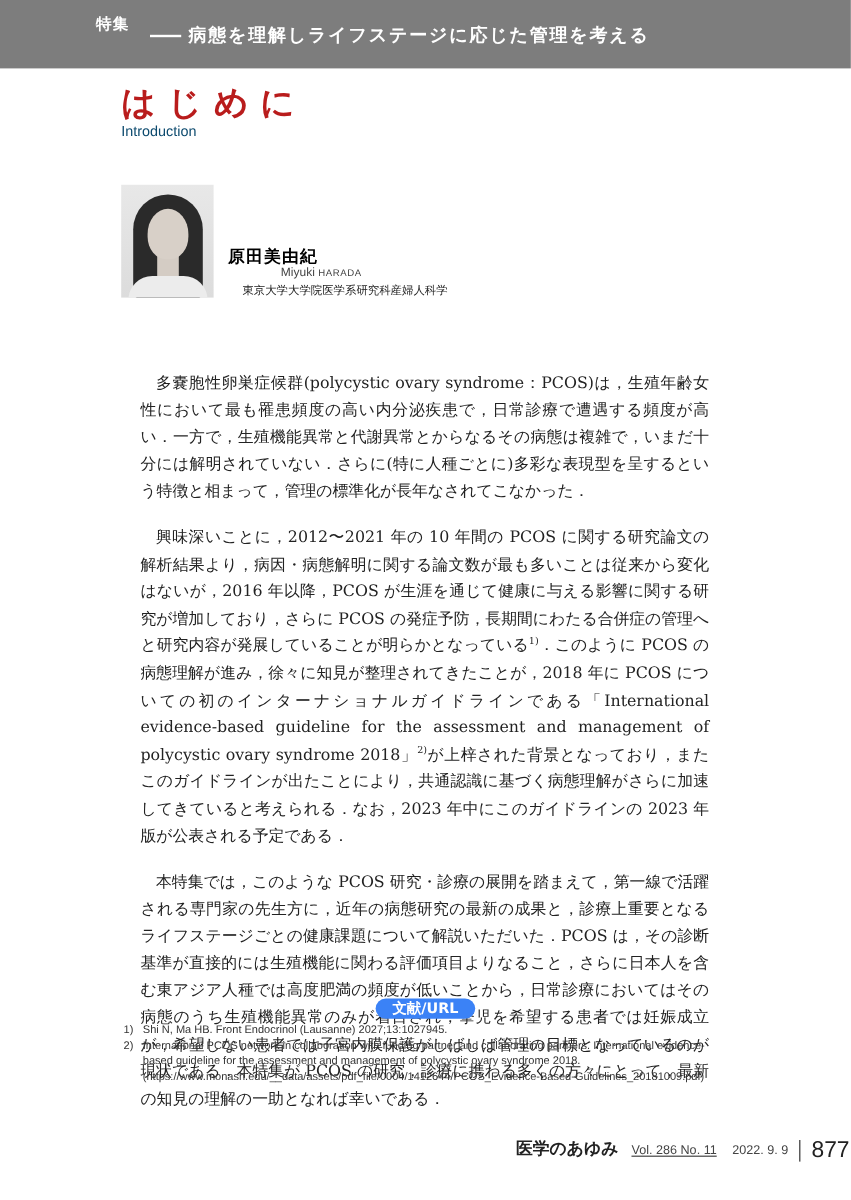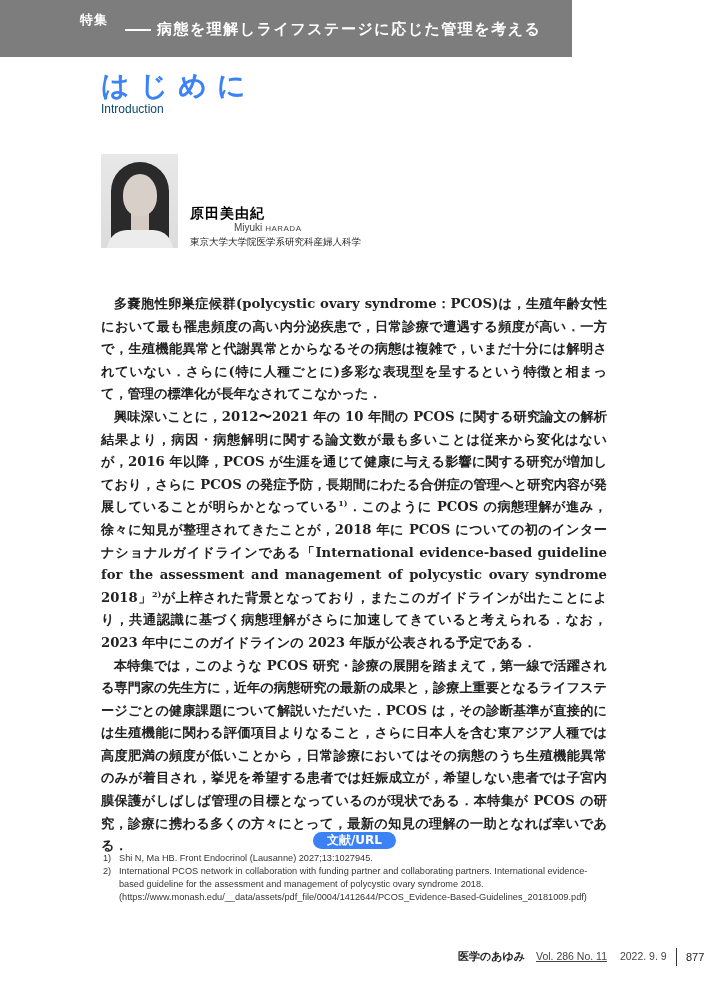--- a/index.html
+++ b/index.html
@@ -1,41 +1,41 @@
 <!DOCTYPE html>
 <html><head>
 <meta charset="utf-8">
 <style>
   html, body { margin:0; padding:0; }
   body {
     width:709px; height:1000px; background:#ffffff; position:relative; overflow:hidden;
     font-family:"DejaVu Serif", "Liberation Serif", serif; color:#222;
   }
   .header-band {
-    position:absolute; left:0; top:0; width:572px; height:57px;
+    position:absolute; left:0; top:0; width:709px; height:57px;
     background:#7d7d7d;
   }
   .header-band .label {
     position:absolute; left:80px; top:11px; font-family:"DejaVu Sans", sans-serif;
     font-size:13px; color:#fff; font-weight:bold; letter-spacing:1px;
   }
   .header-band .title {
     position:absolute; left:140px; top:7px; font-family:"DejaVu Sans", sans-serif;
     font-size:20px; font-weight:bold; color:#fff; letter-spacing:2px; white-space:nowrap;
   }
   .header-band .subtitle {
     position:absolute; left:125px; top:20px; font-family:Liberation Sans, sans-serif;
     font-size:15px; font-weight:bold; color:#fff; letter-spacing:1.5px; white-space:nowrap;
   }
   .header-band .subtitle .dash {
     display:inline-block; width:26px; height:1.5px; background:#fff; vertical-align:middle; margin-right:6px;
   }
   .page-title {
     position:absolute; left:101px; top:67px; font-family:"DejaVu Sans", sans-serif;
-    font-size:28px; font-weight:bold; letter-spacing:10px; color:#3b82f6;
+    font-size:28px; font-weight:bold; letter-spacing:10px; color:#b91c1c;
   }
   .page-subtitle {
     position:absolute; left:101px; top:102px; font-family:"Liberation Sans", sans-serif;
     font-size:12px; color:#0c4a6e;
   }
   .photo {
     position:absolute; left:101px; top:154px; width:77px; height:94px;
     background:linear-gradient(#e8e8e8,#dcdcdc); overflow:hidden;
   }
   .photo .hair {
@@ -56,48 +56,48 @@
   .author-name {
     position:absolute; left:190px; top:205px; font-family:"DejaVu Sans", sans-serif;
     font-size:14px; font-weight:bold; color:#000000; letter-spacing:1px;
   }
   .author-roman {
     position:absolute; left:190px; top:222px; font-family:"Liberation Sans", sans-serif;
     font-size:10px; color:#444;padding-left:44px;
   }
   .author-roman .sc { font-size:8px; letter-spacing:0.5px; }
   .affiliation {
-    position:absolute; left:190px; top:236px; font-family:"DejaVu Sans", sans-serif;
+    position:absolute; left:202px; top:236px; font-family:"DejaVu Sans", sans-serif;
     font-size:9.5px; color:#222;
   }
   .body-text {
     position:absolute; left:101px; top:293px; width:506px;
     font-size:13.2px; line-height:22.6px; color:#222; text-align:justify;
   }
-  .body-text p { margin:0; text-indent:13px;font-weight:bold; }
+  .body-text p { margin:16px; text-indent:13px; }
   .body-text sup { font-size:8px; line-height:0; }
   .ref-badge {
     position:absolute; left:313px; top:832px; width:83px; height:17px; border-radius:9px;
     background:#3b82f6; color:#fff; font-family:"DejaVu Sans", sans-serif; font-size:12px;
     font-weight:bold; text-align:center; line-height:17px;
   }
   .refs {
     position:absolute; left:101px; top:852px; width:508px; font-family:"Liberation Sans", sans-serif;
     font-size:9.2px; line-height:13px; color:#333;
   }
   .refs .ref { position:relative; padding-left:18px; }
   .refs .num { position:absolute; left:2px; top:0; }
   .footer {
     position:absolute; left:430px; top:948px; font-family:"Liberation Sans", sans-serif;
     font-size:10.5px; color:#444; white-space:nowrap;
   }
-  .footer .journal { font-family:"DejaVu Sans", sans-serif; font-weight:bold; color:#222; margin-right:8px; font-size:11px;margin-left:28px; }
+  .footer .journal { font-family:"DejaVu Sans", sans-serif; font-weight:bold; color:#222; margin-right:8px; font-size:14px; }
   .footer .vol { margin-right:10px;text-decoration:underline; }
   .footer .divider { display:inline-block; width:1.5px; height:18px; background:#333; vertical-align:middle; margin:0 6px 0 6px; }
-  .footer .page { font-size:11px; color:#222; vertical-align:middle; }
+  .footer .page { font-size:19px; color:#222; vertical-align:middle; }
 </style>
 </head>
 <body>
 
 <div class="header-band">
   <span class="label">特集</span>
   <div class="subtitle">
     <span class="dash"></span><span>病態を理解しライフステージに応じた管理を考える</span>
   </div>
 </div>

